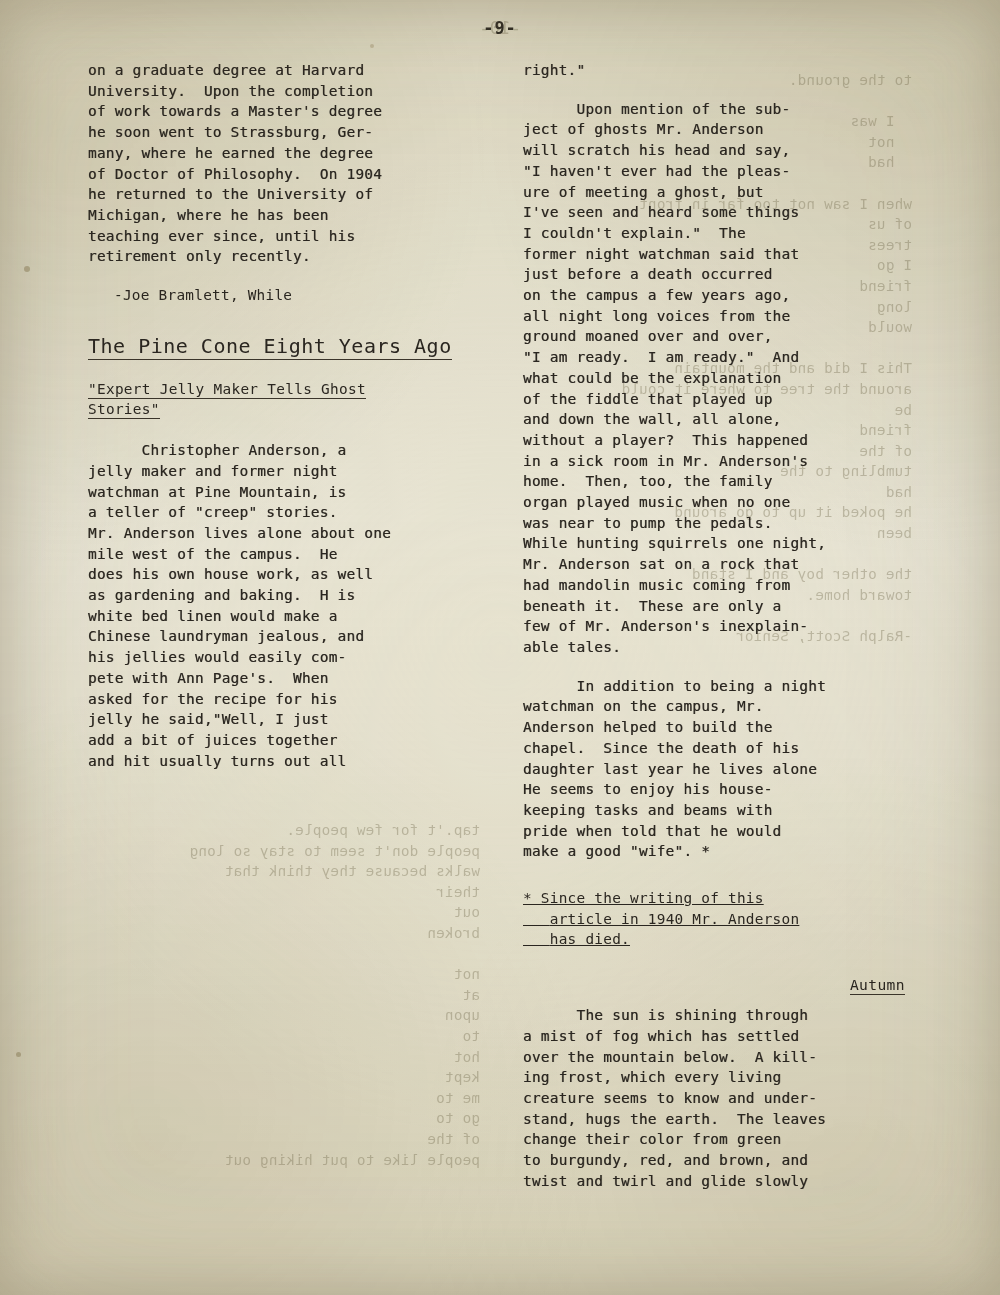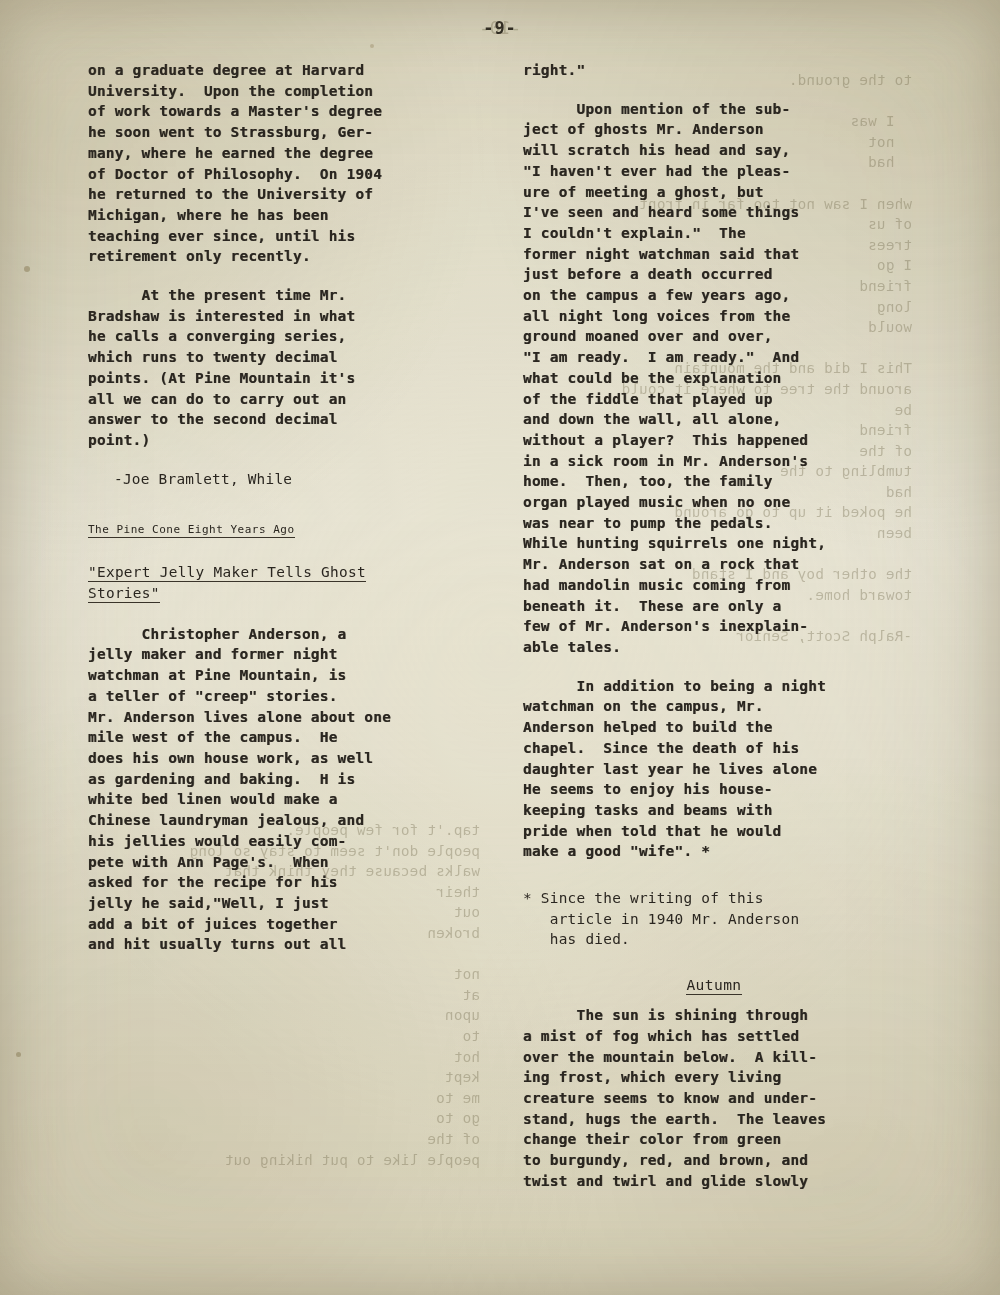--- a/index.html
+++ b/index.html
@@ -95,65 +95,65 @@
   .col-right { left: 435px; }
 
   p.tp {
     margin: 0 0 18px 0;
     font-size: 14.4px;
     line-height: 20.7px;
     letter-spacing: .25px;
     white-space: pre-wrap;
     font-family: "DejaVu Sans Mono", monospace;
     text-shadow: 0.4px 0 0 rgba(40,36,28,0.45), -0.3px 0.3px 0 rgba(40,36,28,0.20);
-    font-weight: bold;
   }
   p.tight { margin-bottom: 10px; }
   .byline {
     margin: 4px 0 30px 0;
     font-size: 14.4px;
     line-height: 20.7px;
     letter-spacing: .25px;
     padding-left: 26px;
     white-space: pre-wrap;
   }
   .heading-ul {
     display: inline;
     border-bottom: 1.5px solid #3a342a;
     padding-bottom: 1px;
   }
   h2.sec {
-    font-size: 11px;
+    font-size: 20px;
     line-height: 21px;
     font-weight: normal;
     letter-spacing: .5px;
     margin: 30px 0 22px 0;
     white-space: pre-wrap;
   }
   h3.subhead {
     font-size: 14.4px;
     line-height: 20.7px;
     font-weight: normal;
     letter-spacing: .3px;
     margin: 0 0 20px 0;
     white-space: pre-wrap;
   }
   .center-head {
-    text-align: center;
+    text-align: right;
     margin: 26px 0 12px 0;
     font-size: 14.6px;
     font-weight: normal;
     letter-spacing: .4px;
   }
   .footnote {
     margin-top: 26px;
     font-size: 14.4px;
     line-height: 20.7px;
     letter-spacing: .25px;
     white-space: pre-wrap;
+    text-decoration: underline;
   }
 </style>
 </head>
 <body>
 
 <div class="page">
 
   <div class="grain"></div>
 
   <div class="bleed">
@@ -213,28 +213,20 @@
       <p class="tp">on a graduate degree at Harvard
 University.  Upon the completion
 of work towards a Master's degree
 he soon went to Strassburg, Ger-
 many, where he earned the degree
 of Doctor of Philosophy.  On 1904
 he returned to the University of
 Michigan, where he has been
 teaching ever since, until his
 retirement only recently.</p>
-      <p class="tp">      At the present time Mr.
-Bradshaw is interested in what
-he calls a converging series,
-which runs to twenty decimal
-points. (At Pine Mountain it's
-all we can do to carry out an
-answer to the second decimal
-point.)</p>
       <div class="byline">-Joe Bramlett, While</div>
       <h2 class="sec"><span class="heading-ul">The Pine Cone Eight Years Ago</span></h2>
       <h3 class="subhead"><span class="heading-ul">"Expert Jelly Maker Tells Ghost
 Stories"</span></h3>
       <p class="tp">      Christopher Anderson, a
 jelly maker and former night
 watchman at Pine Mountain, is
 a teller of "creep" stories.
 Mr. Anderson lives alone about one
 mile west of the campus.  He

